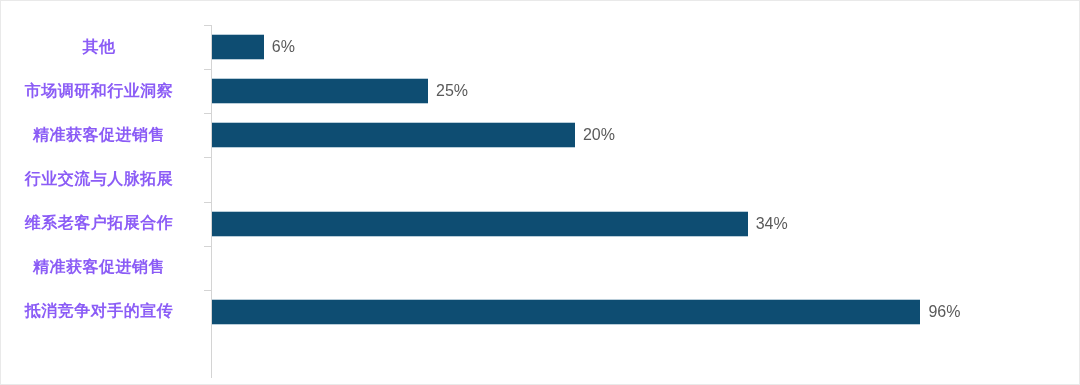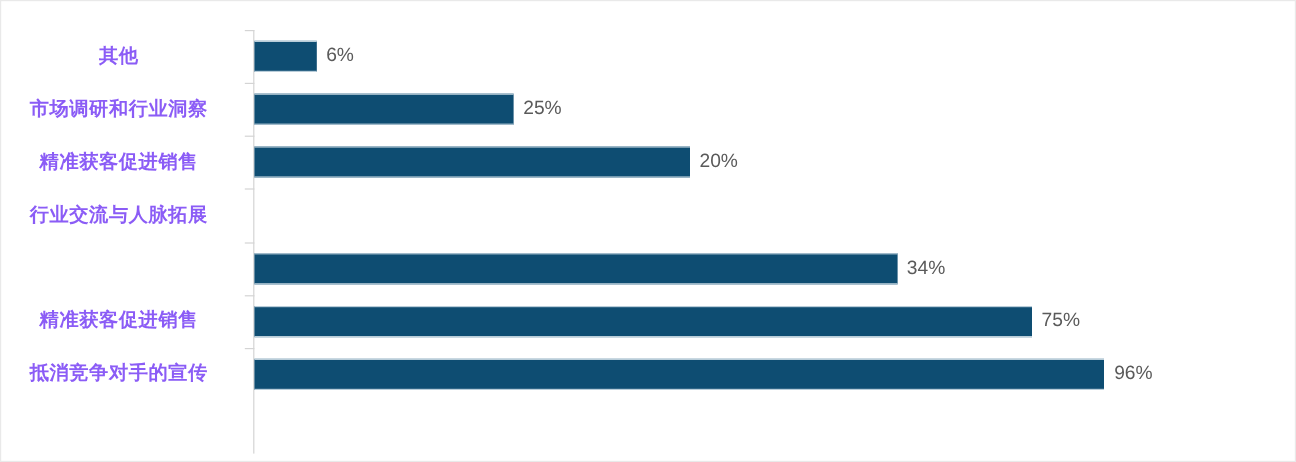--- a/index.html
+++ b/index.html
@@ -127,32 +127,29 @@
             <div class="bar" style="width: 362.88px; background: rgb(14, 77, 114);"></div>
             <div class="val-label">20%</div>
           </div>
         </div>
         <div class="bar-row">
           <div class="tick"></div>
           <div class="cat-label">行业交流与人脉拓展</div>
         </div>
         <div class="bar-row">
           <div class="tick"></div>
+          <div class="cat-label">维系老客户拓展合作</div>
           <div class="bar-wrap">
             <div class="bar" style="width: 535.68px; background: rgb(14, 77, 114);"></div>
             <div class="val-label">34%</div>
           </div>
         </div>
         <div class="bar-row">
           <div class="tick"></div>
           <div class="cat-label">精准获客促进销售</div>
-          <div class="bar-wrap">
-            <div class="bar" style="width: 648px; background: rgb(14, 77, 114);"></div>
-            <div class="val-label">75%</div>
-          </div>
         </div>
         <div class="bar-row">
           <div class="tick"></div>
           <div class="cat-label">抵消竞争对手的宣传</div>
           <div class="bar-wrap">
             <div class="bar" style="width: 708.48px; background: rgb(14, 77, 114);"></div>
             <div class="val-label">96%</div>
           </div>
         </div>
       </div>

